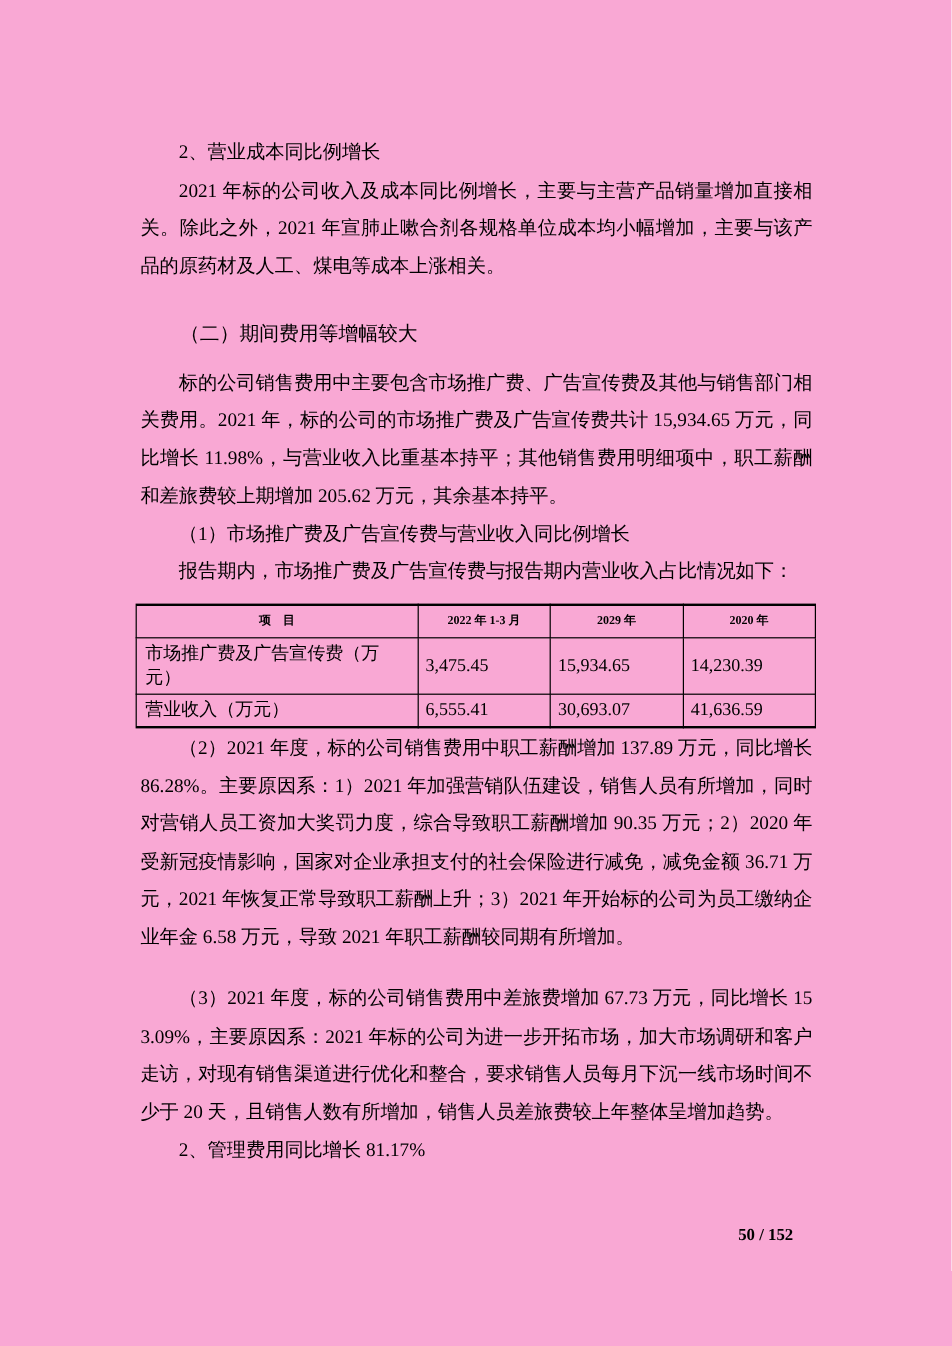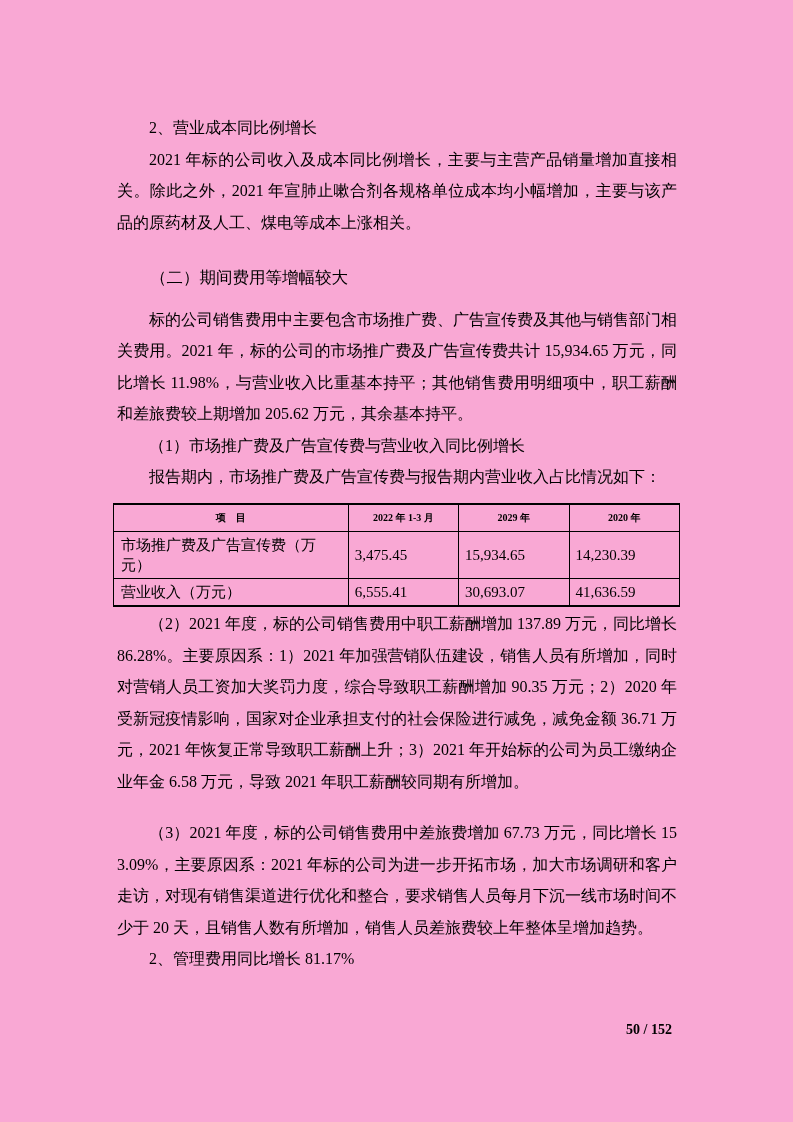--- a/index.html
+++ b/index.html
@@ -64,21 +64,21 @@
   }
   .doc-table td.num-cell {
     text-align: left;
     padding-right: 10px;
   }
   .col-item   { width: 41%; }
   .col-period { width: 19.3%; }
   .page-number {
     position: absolute;
     top: 1020px;
-    right: 121px;
+    right: 132px;
     font-weight: bold;
     font-size: 14px;
     line-height: 20px;
   }
 </style>
 </head>
 <body>
 
 <div class="page">
 

